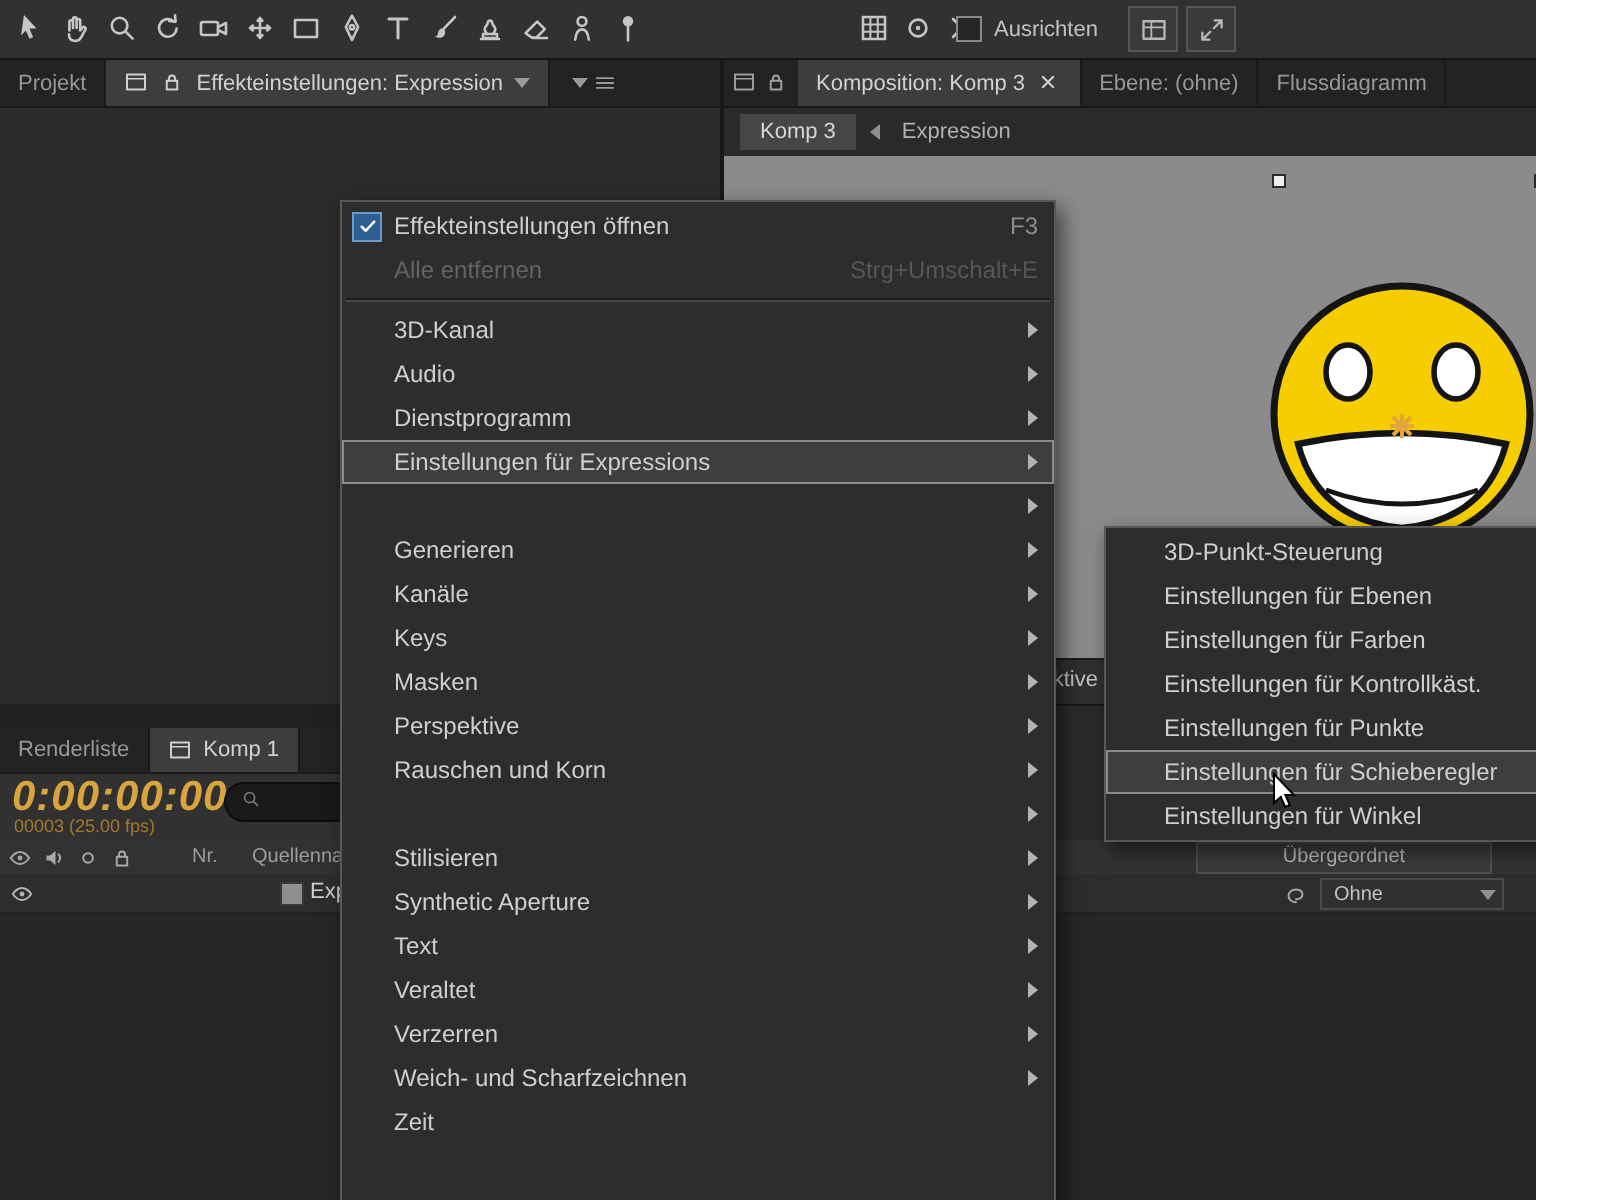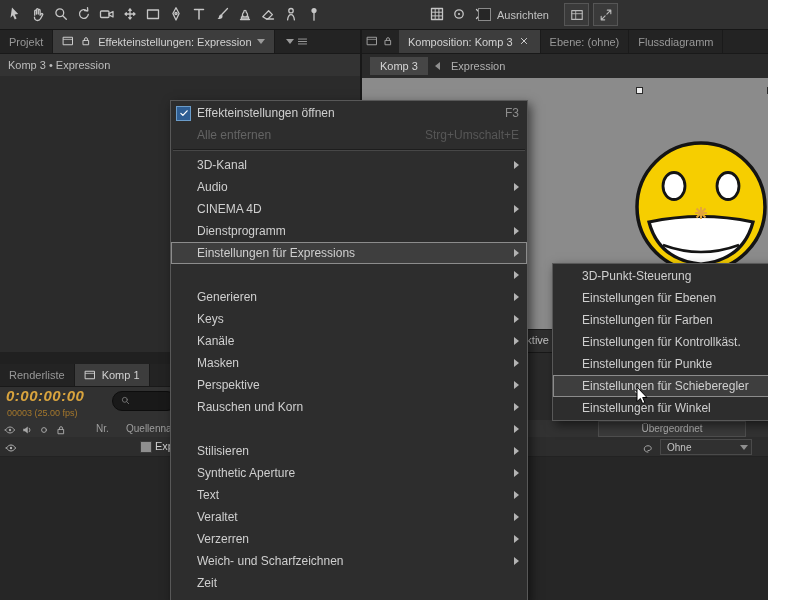--- a/index.html
+++ b/index.html
@@ -55,21 +55,21 @@
   #right-mid{position:absolute;left:362px;top:352px;width:438px;height:68px;background:#2b2b2b;
              border-top:1px solid #191919;}
   #gap-left{position:absolute;left:0;top:352px;width:360px;height:12px;background:#202020;}
   .vdiv{position:absolute;left:360px;top:30px;width:2px;height:390px;background:#181818;}
 
   
   #tl-tabs{position:absolute;left:0;top:364px;width:360px;height:22px;background:#232323;
            border-bottom:1px solid #191919;display:flex;}
   #tl-tabs .tab{font-size:11px;}
   #time-area{position:absolute;left:0;top:387px;width:360px;height:33px;background:#313131;}
-  .tc{position:absolute;left:6px;top:0;font-size:15px;font-style:italic;font-weight:bold;
+  .tc{position:absolute;left:6px;top:0;font-size:21px;font-style:italic;font-weight:bold;
       letter-spacing:.5px;color:#d9a43e;}
   .tc-sub{position:absolute;left:7px;top:21px;font-size:9px;color:#a5782c;}
   .searchbox{position:absolute;left:112px;top:4px;width:56px;height:18px;background:#191919;
              border:1px solid #0d0d0d;border-radius:10px;display:flex;align-items:center;
              padding-left:7px;color:#777;}
   .searchbox svg{width:11px;height:11px;}
 
   
   #timeline{position:absolute;left:0;top:420px;width:800px;height:180px;background:#262626;}
   .tl-header{position:absolute;left:0;top:0;width:800px;height:17px;background:#323232;
@@ -266,23 +266,20 @@
       </div>
       <div class="panel-menu">
         <span class="dd-tri"></span>
         <span class="ticon">
             <svg viewBox="0 0 16 16" width="100%" height="100%" fill="none" stroke="currentColor" stroke-width="1.3" stroke-linecap="round" stroke-linejoin="round">
               <path d="M3 5h10M3 8h10M3 11h10" stroke-width="1.2"></path>
             </svg>
           </span>
       </div>
     </div>
-    <div class="breadcrumb">
-      <span>Komp 3 • Expression</span>
-    </div>
     <div class="panel-body"></div>
   </div>
 
   <div id="comp-panel">
     <div class="tabbar">
       <div class="bar-icons">
         <span class="ticon">
             <svg viewBox="0 0 16 16" width="100%" height="100%" fill="none" stroke="currentColor" stroke-width="1.3" stroke-linecap="round" stroke-linejoin="round">
               <rect x="2" y="3" width="12" height="10"></rect>
               <path d="M2 5.8h12" stroke-width="1"></path>
@@ -429,50 +426,45 @@
         <span class="mlabel">3D-Kanal</span>
         <span class="marrow"></span>
       </div>
       <div class="menu-row">
         <span class="check"></span>
         <span class="mlabel">Audio</span>
         <span class="marrow"></span>
       </div>
       <div class="menu-row">
         <span class="check"></span>
-        <span class="mlabel">CINEMA 4D</span>
-        <span class="marrow"></span>
-      </div>
-      <div class="menu-row">
-        <span class="check"></span>
         <span class="mlabel">Dienstprogramm</span>
         <span class="marrow"></span>
       </div>
       <div class="menu-row hl">
         <span class="check"></span>
         <span class="mlabel">Einstellungen für Expressions</span>
         <span class="marrow"></span>
       </div>
       <div class="menu-row">
         <span class="check"></span>
         <span class="marrow"></span>
       </div>
       <div class="menu-row">
         <span class="check"></span>
         <span class="mlabel">Generieren</span>
         <span class="marrow"></span>
       </div>
       <div class="menu-row">
         <span class="check"></span>
+        <span class="mlabel">Kanäle</span>
+        <span class="marrow"></span>
+      </div>
+      <div class="menu-row">
+        <span class="check"></span>
         <span class="mlabel">Keys</span>
-        <span class="marrow"></span>
-      </div>
-      <div class="menu-row">
-        <span class="check"></span>
-        <span class="mlabel">Kanäle</span>
         <span class="marrow"></span>
       </div>
       <div class="menu-row">
         <span class="check"></span>
         <span class="mlabel">Masken</span>
         <span class="marrow"></span>
       </div>
       <div class="menu-row">
         <span class="check"></span>
         <span class="mlabel">Perspektive</span>

